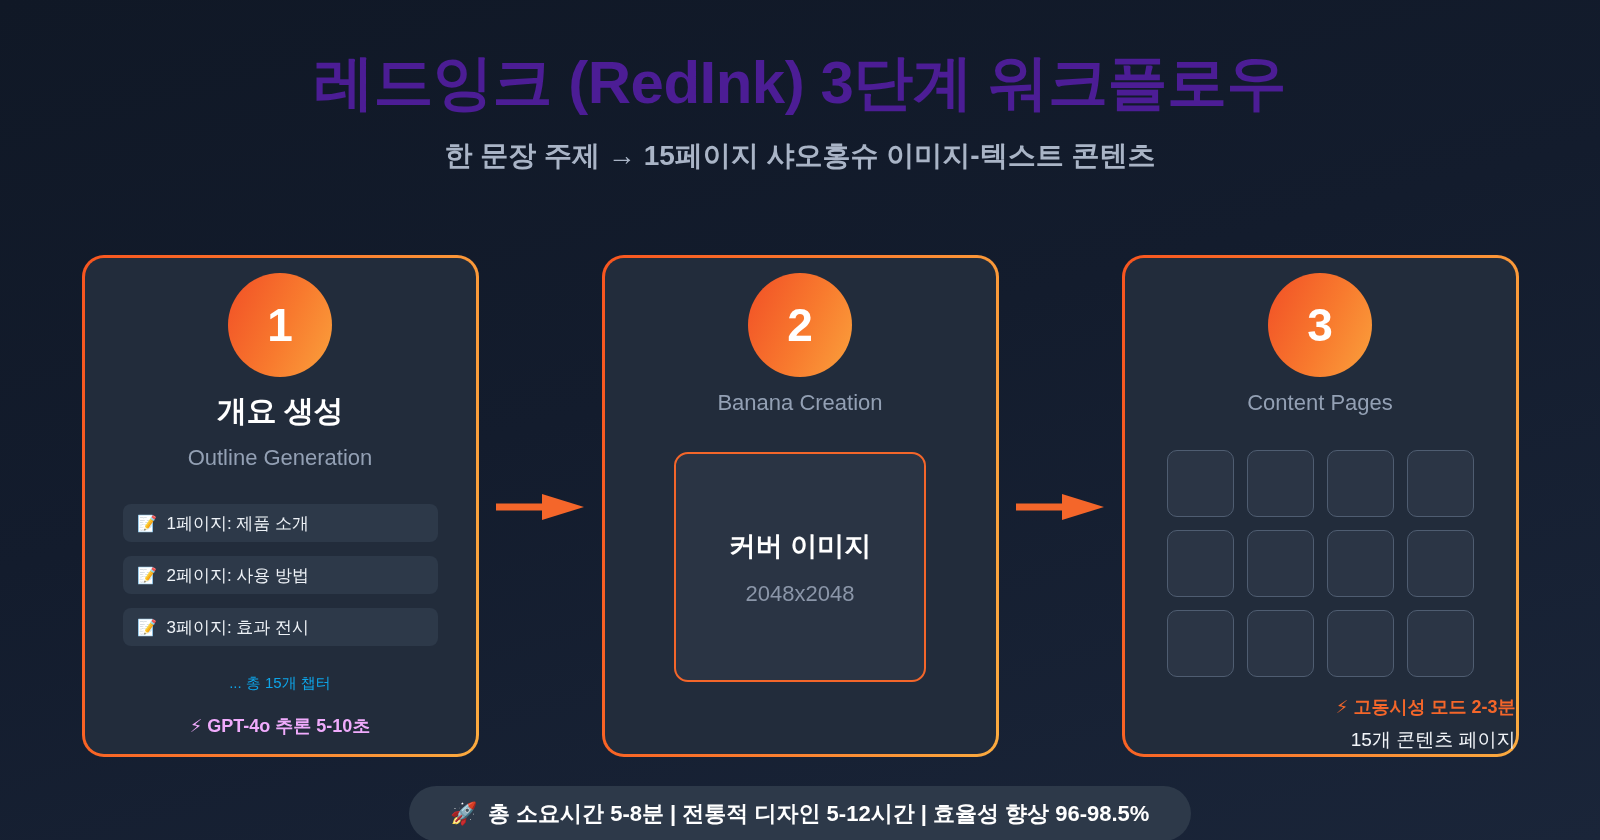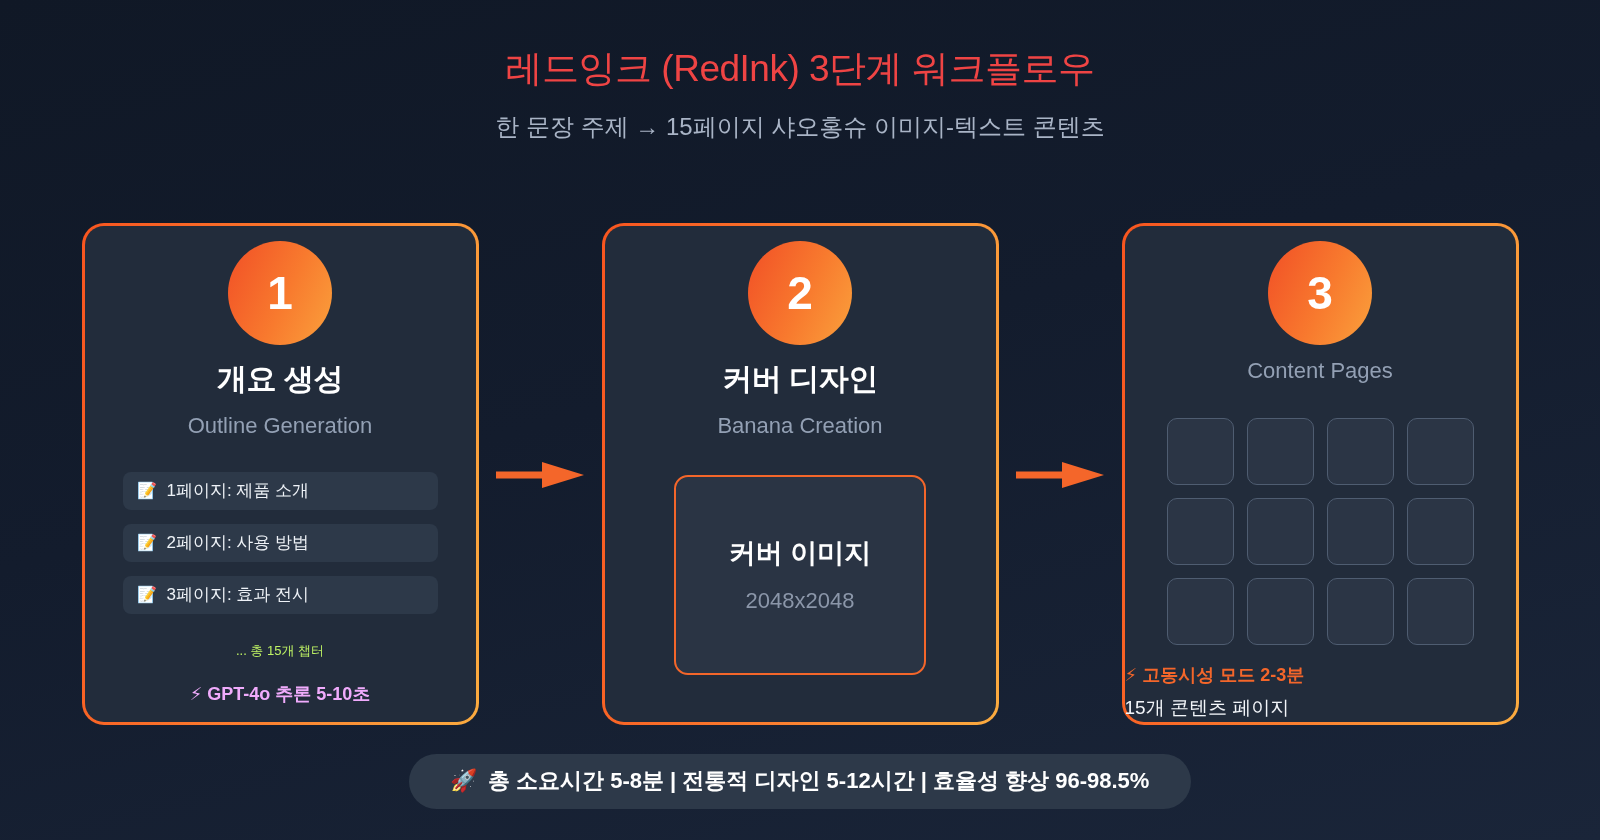--- a/index.html
+++ b/index.html
@@ -4,24 +4,24 @@
 <style>
   * { margin:0; padding:0; box-sizing:border-box; }
   html,body { width:1600px; height:840px; overflow:hidden; }
   body {
     background: linear-gradient(165deg, #101826 0%, #131c2d 45%, #1a2539 100%);
     font-family: "Liberation Sans", "DejaVu Sans", sans-serif;
     color:#fff;
   }
   .header { text-align:center; padding-top:48px; }
   .page-title {
-    font-size:37px; font-weight:400; color:#ef4444; letter-spacing:-0.5px;
+    font-size:60px; font-weight:700; color:#4c1d95; letter-spacing:-0.5px;
     line-height:1.15;
   }
-  .page-subtitle { margin-top:20px; font-size:24px; font-weight:400; color:#a9b4c6; }
+  .page-subtitle { margin-top:20px; font-size:28px; font-weight:700; color:#a9b4c6; }
 
   .workflow {
     display:flex; justify-content:center; align-items:flex-start;
     margin-top:80px;
   }
   .card-outer {
     width:397px; height:502px; border-radius:22px; padding:3px;
     background: linear-gradient(100deg, #f8551f 0%, #fb8030 55%, #fbab3f 100%);
     flex:0 0 auto;
   }
@@ -40,45 +40,45 @@
   .card-sub   { margin-top:13px; font-size:22px; color:#93a0b4; }
 
   
   .outline-list { margin-top:33px; width:100%; display:flex; flex-direction:column; gap:14px; }
   .list-item {
     background:#2d3949; border-radius:8px; height:38px;
     display:flex; align-items:center; gap:9px; padding:0 15px;
     font-size:17px; font-weight:500; color:#eef2f7;
   }
   .item-icon { font-size:16px; }
-  .more-note { margin-top:28px; font-size:13px; color:#bef264; }
+  .more-note { margin-top:28px; font-size:15px; color:#0ea5e9; }
 
   
   .cover-box {
-    margin-top:36px; width:252px; height:200px;
+    margin-top:36px; width:252px; height:230px;
     background:#2a3444; border:2.5px solid #f4662a; border-radius:14px;
     display:flex; flex-direction:column; align-items:center; justify-content:center;
   }
   .cover-label { font-size:27px; font-weight:800; color:#ffffff; }
   .cover-size  { margin-top:17px; font-size:22px; color:#8b96a9; }
 
   
   .pages-grid {
     margin-top:34px;
     display:grid; grid-template-columns:repeat(4, 67px); grid-auto-rows:67px; gap:13px;
   }
   .grid-square {
     background:#2b3545; border:1.5px solid #4f5d71; border-radius:10px;
   }
 
   .card-footer {
     position:absolute; left:0; right:0; bottom:16px; text-align:center;
     font-size:18px; font-weight:700; color:#f0abfc; z-index:2;
   }
-  .card3-footer { position:absolute; left:0; right:0; bottom:1px; text-align:left; z-index:2; }
+  .card3-footer { position:absolute; left:0; right:0; bottom:1px; text-align:right; z-index:2; }
   .card3-footer .line1 { font-size:18px; font-weight:700; color:#f4662a; }
   .card3-footer .line2 { font-size:19px; font-weight:500; color:#f2f5f9; margin-top:8px; }
 
   .arrow {
     width:123px; flex:0 0 auto; display:flex; justify-content:center;
     margin-top:239px;
   }
   .arrow-svg { display:block; }
 
   .summary-wrap { display:flex; justify-content:center; margin-top:29px; }
@@ -128,21 +128,20 @@
   <div class="arrow">
     <svg class="arrow-svg" width="88" height="26" viewBox="0 0 88 26">
       <rect x="0" y="9.5" width="50" height="7" fill="#f4662a"></rect>
       <polygon points="46,0 88,13 46,26" fill="#f4662a"></polygon>
     </svg>
   </div>
 
   <div class="card-outer">
     <div class="card">
       <div class="step-circle">2</div>
-      <div class="card-title">커버 디자인</div>
       <div class="card-sub">Banana Creation</div>
       <div class="cover-box">
         <div class="cover-label">커버 이미지</div>
         <div class="cover-size">2048x2048</div>
       </div>
     </div>
   </div>
 
   <div class="arrow">
     <svg class="arrow-svg" width="88" height="26" viewBox="0 0 88 26">

